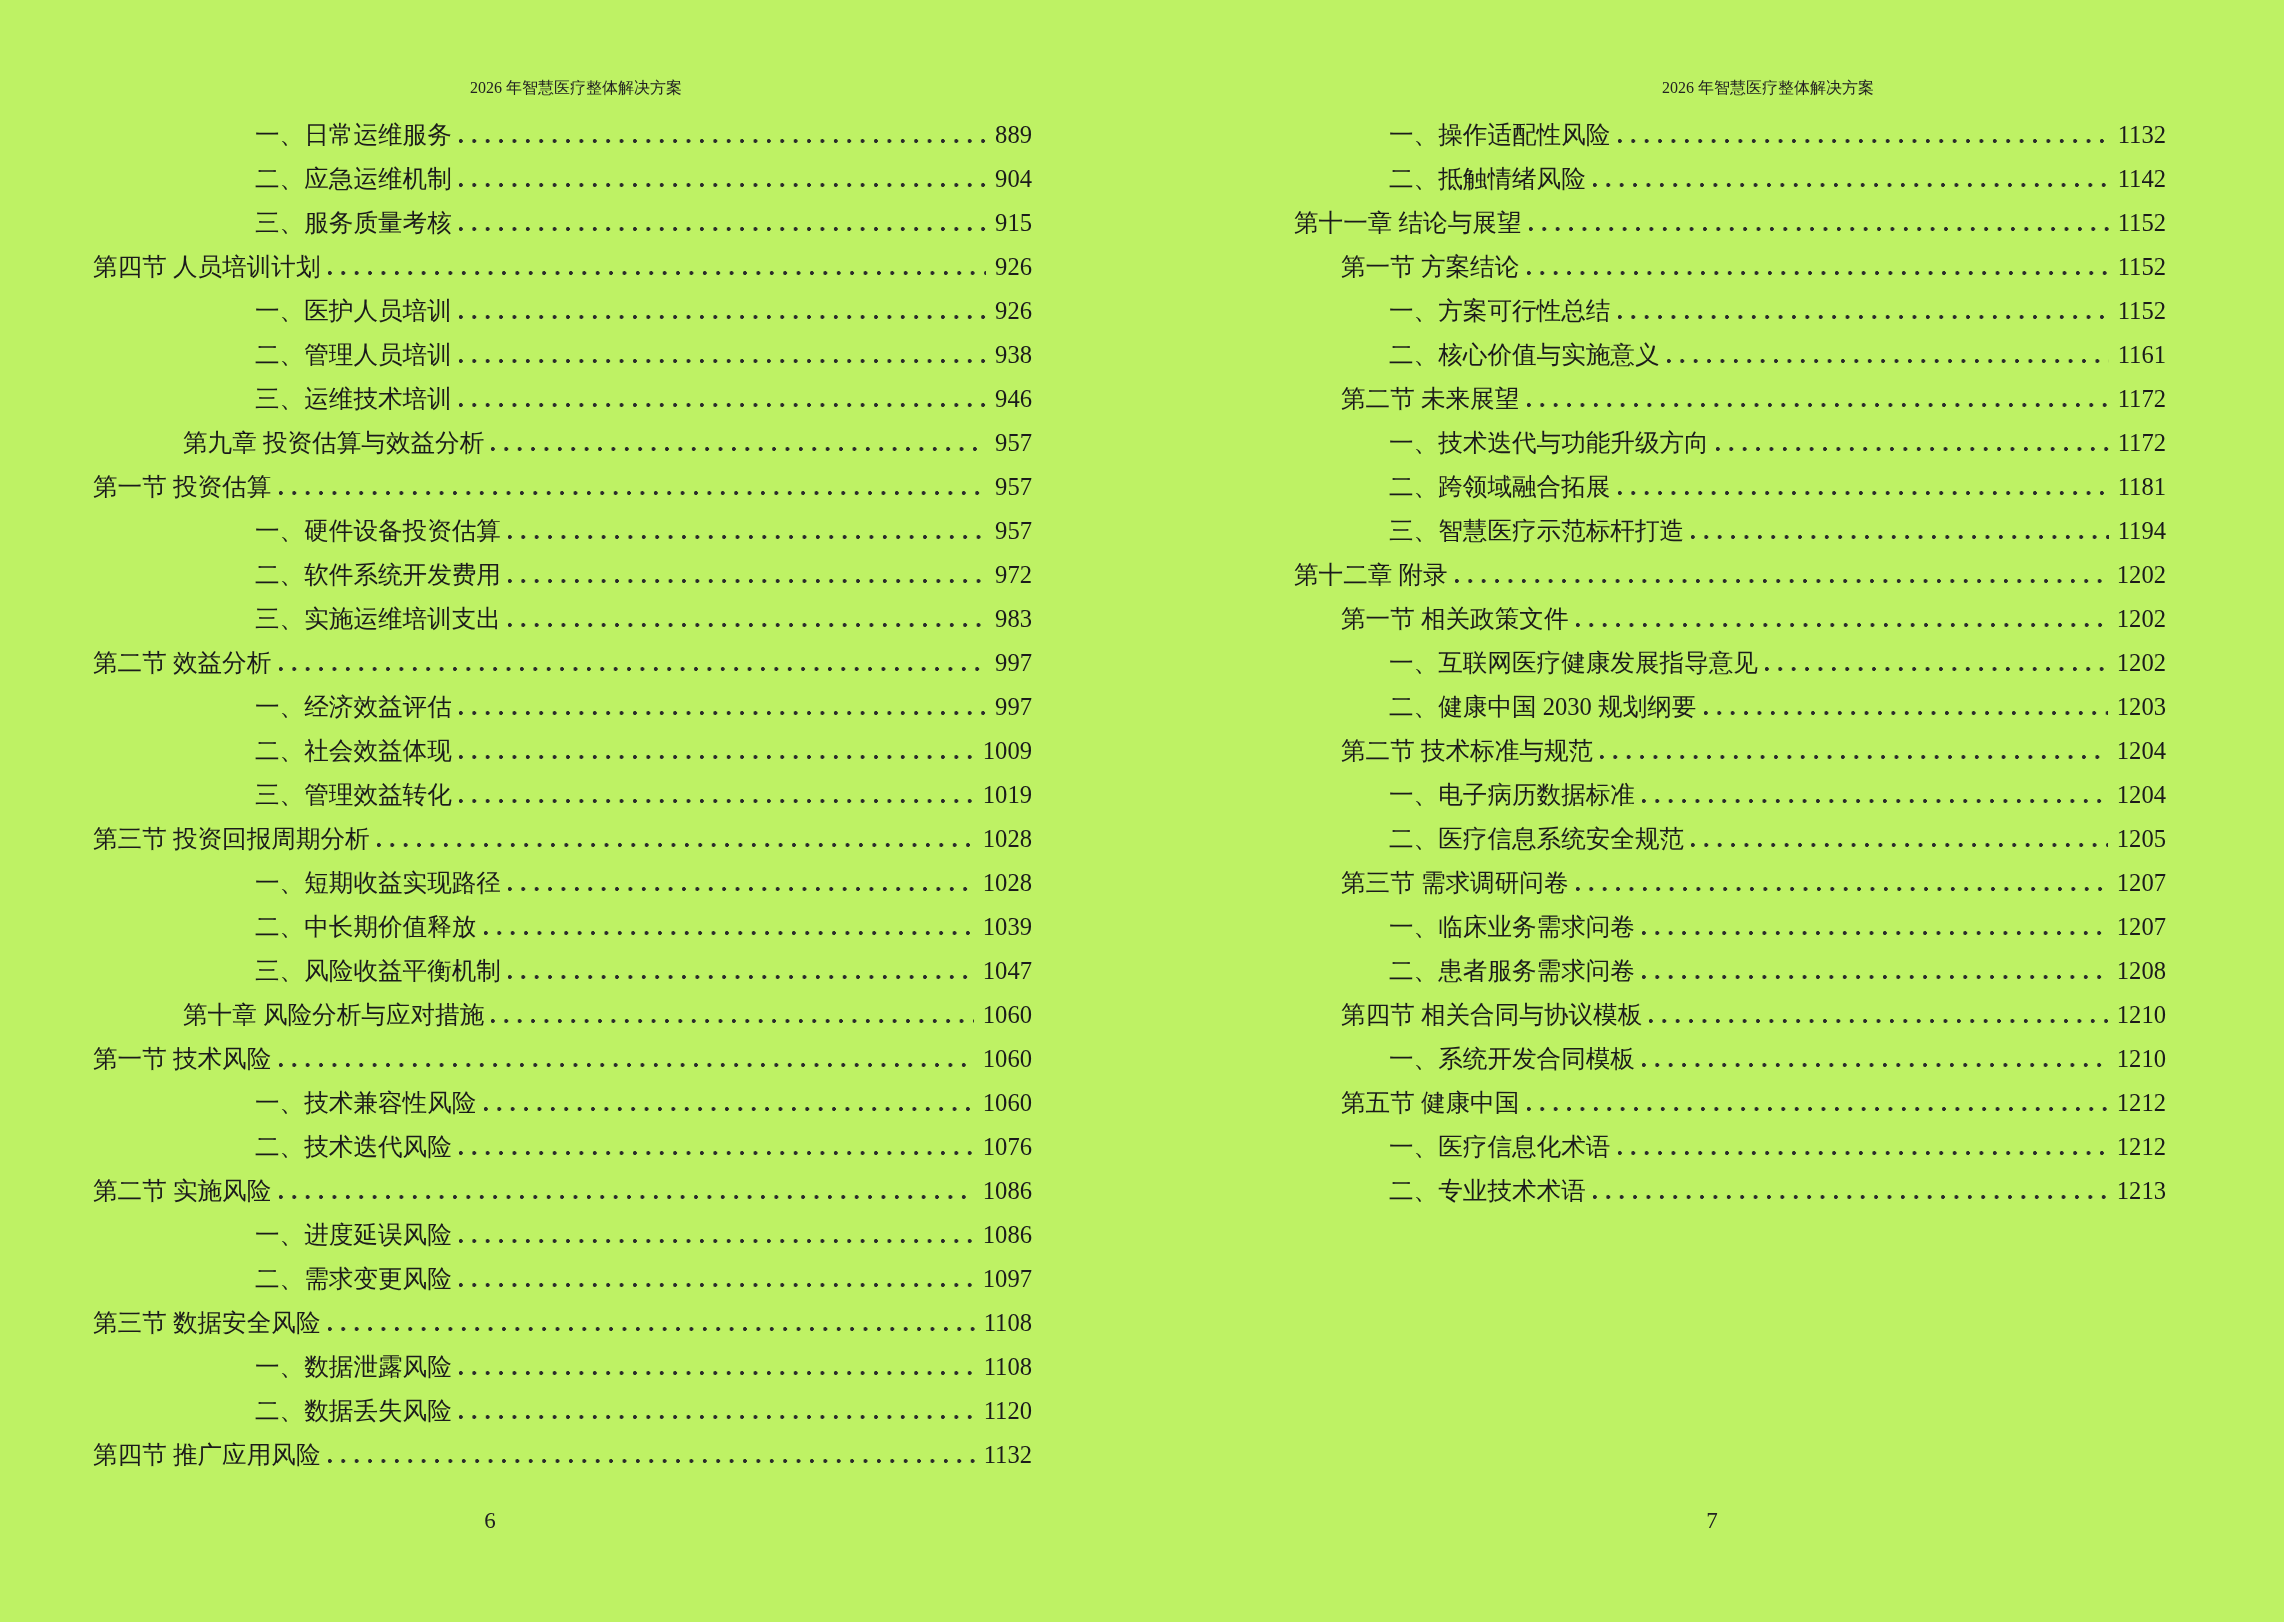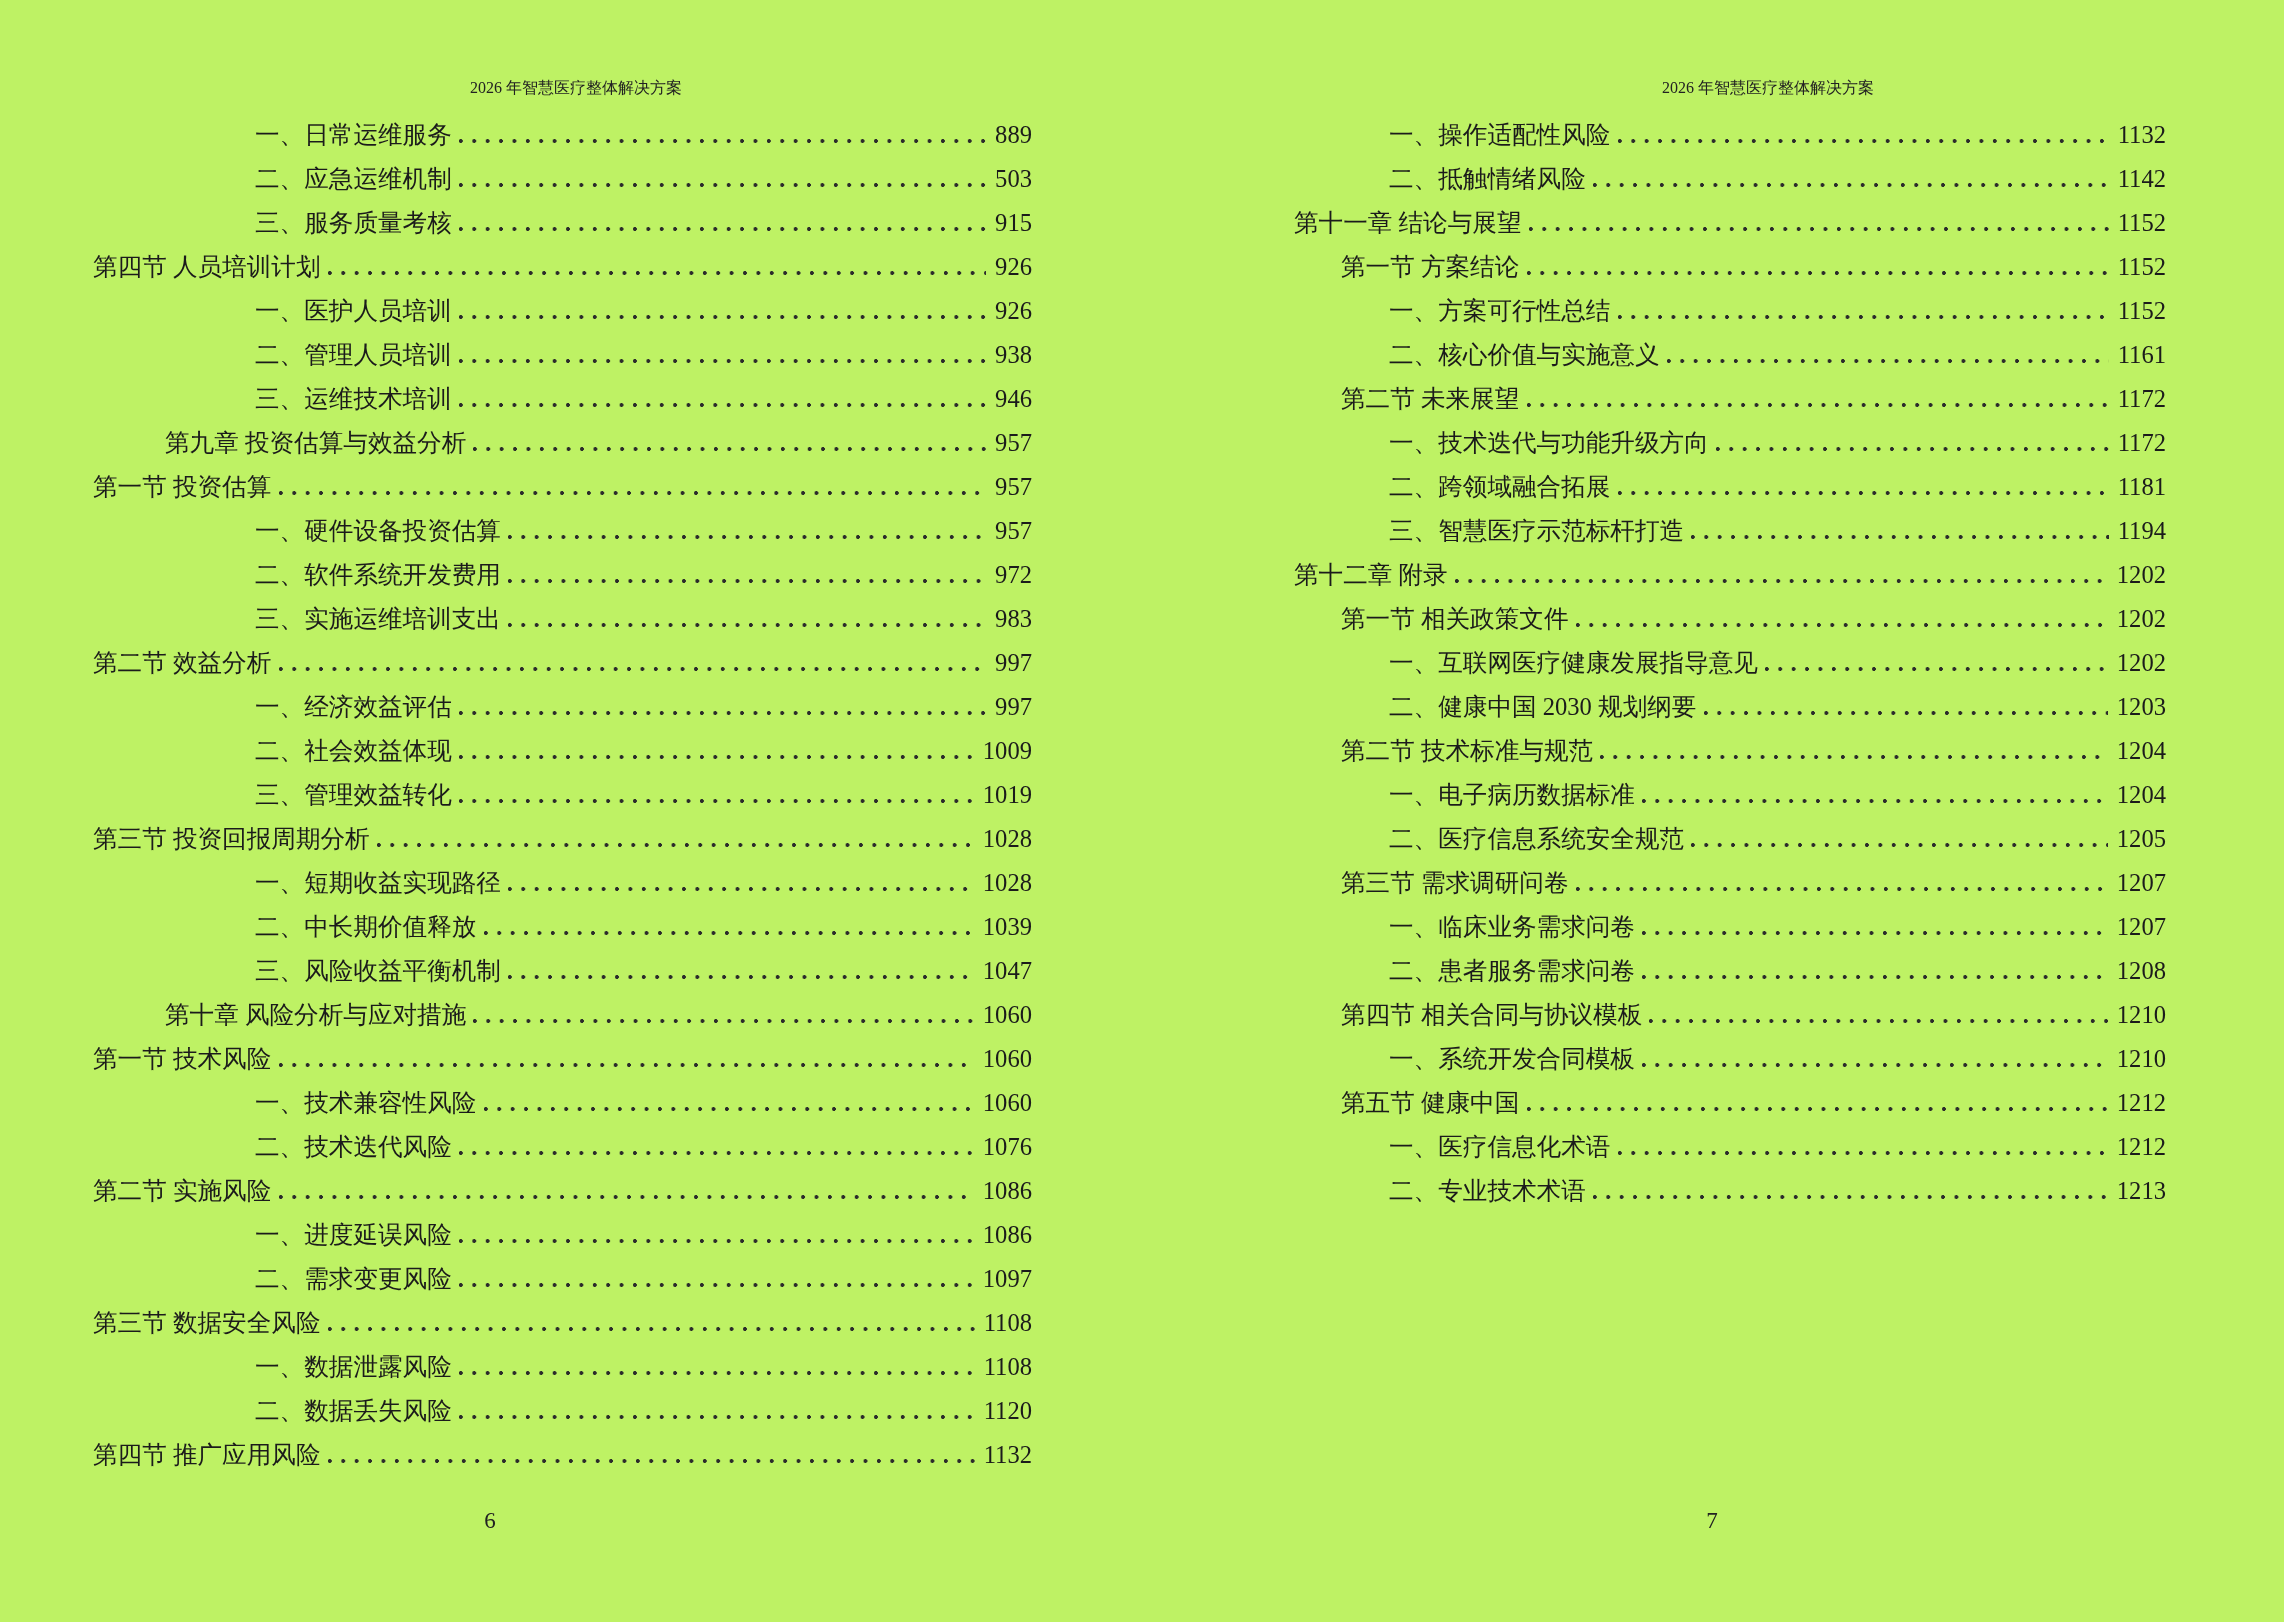--- a/index.html
+++ b/index.html
@@ -38,21 +38,21 @@
   .toc-page-right { top: 113px; left: 1142px; width: 1024px; }
 
   .toc-row {
     display: flex;
     align-items: baseline;
     height: 44px;
     line-height: 44px;
     font-size: 24.6px;
     white-space: nowrap;
   }
-  .toc-page-left  .lvl-1 { padding-left: 165px; }
+  .toc-page-left  .lvl-1 { padding-left: 165px; margin-left: 18px; }
   .toc-page-left  .lvl-2 { padding-left: 93px; }
   .toc-page-left  .lvl-3 { padding-left: 255px; font-family: Liberation Serif, serif; }
   .toc-page-right .lvl-1 { padding-left: 152px; }
   .toc-page-right .lvl-2 { padding-left: 199px; }
   .toc-page-right .lvl-3 { padding-left: 247px; }
 
   .toc-label {
     flex: 0 0 auto;
     color: #1b1b1b;
   }
@@ -94,21 +94,21 @@
 
   <div class="toc-page toc-page-left">
       <div class="toc-row lvl-3">
     <span class="toc-label">一、日常运维服务</span>
     <span class="toc-dots"></span>
     <span class="toc-pagenum">889</span>
   </div>
       <div class="toc-row lvl-3">
     <span class="toc-label">二、应急运维机制</span>
     <span class="toc-dots"></span>
-    <span class="toc-pagenum">503</span>
+    <span class="toc-pagenum">904</span>
   </div>
       <div class="toc-row lvl-3">
     <span class="toc-label">三、服务质量考核</span>
     <span class="toc-dots"></span>
     <span class="toc-pagenum">915</span>
   </div>
       <div class="toc-row lvl-2">
     <span class="toc-label">第四节 人员培训计划</span>
     <span class="toc-dots"></span>
     <span class="toc-pagenum">926</span>

